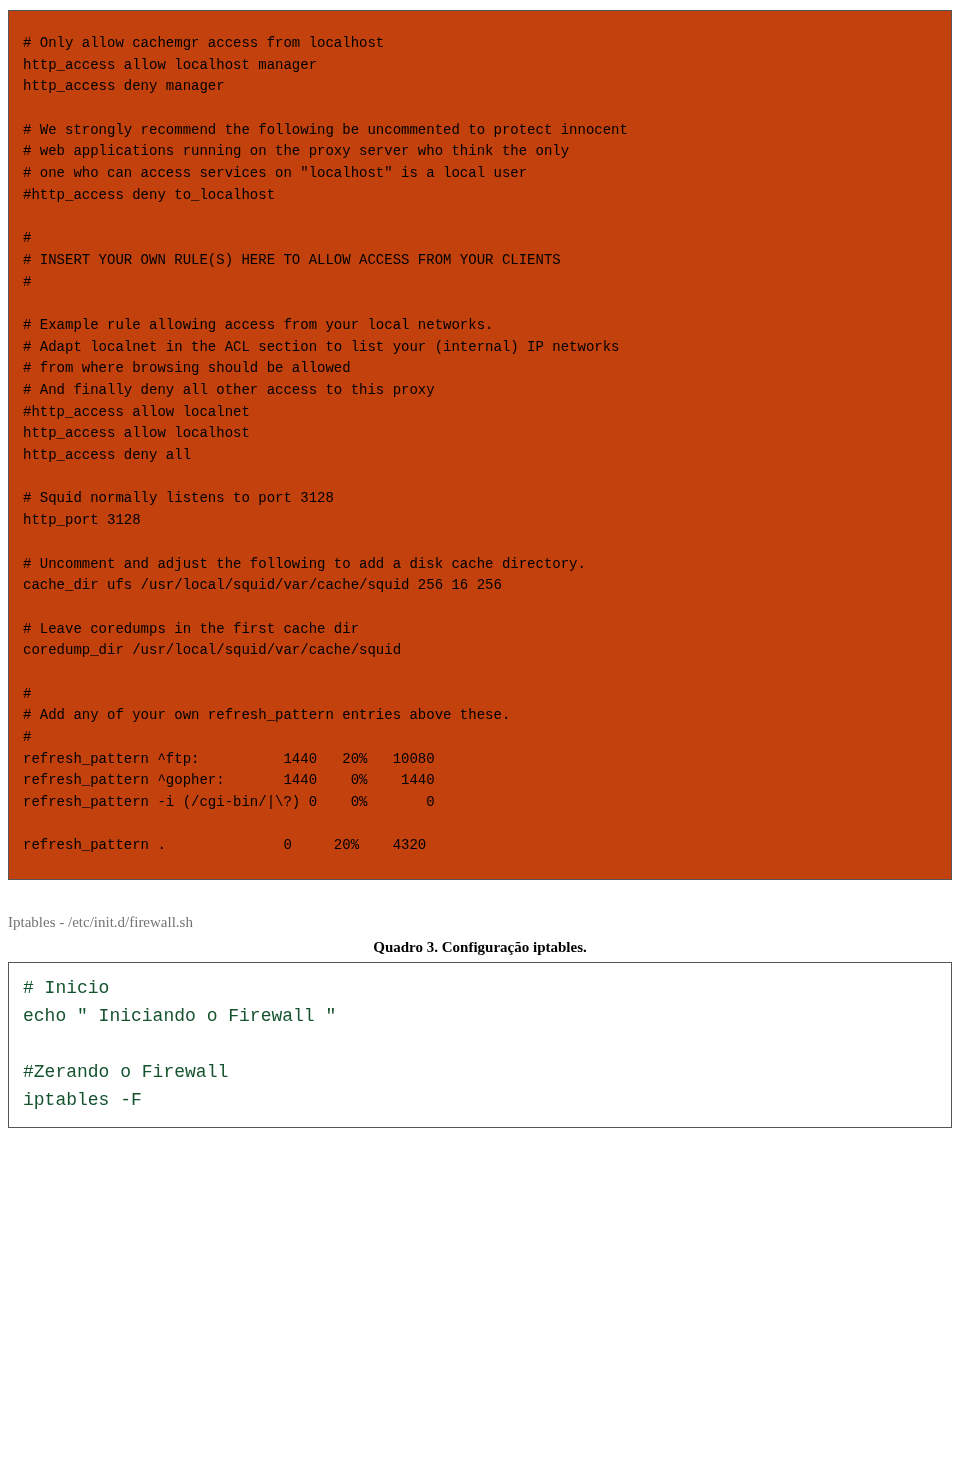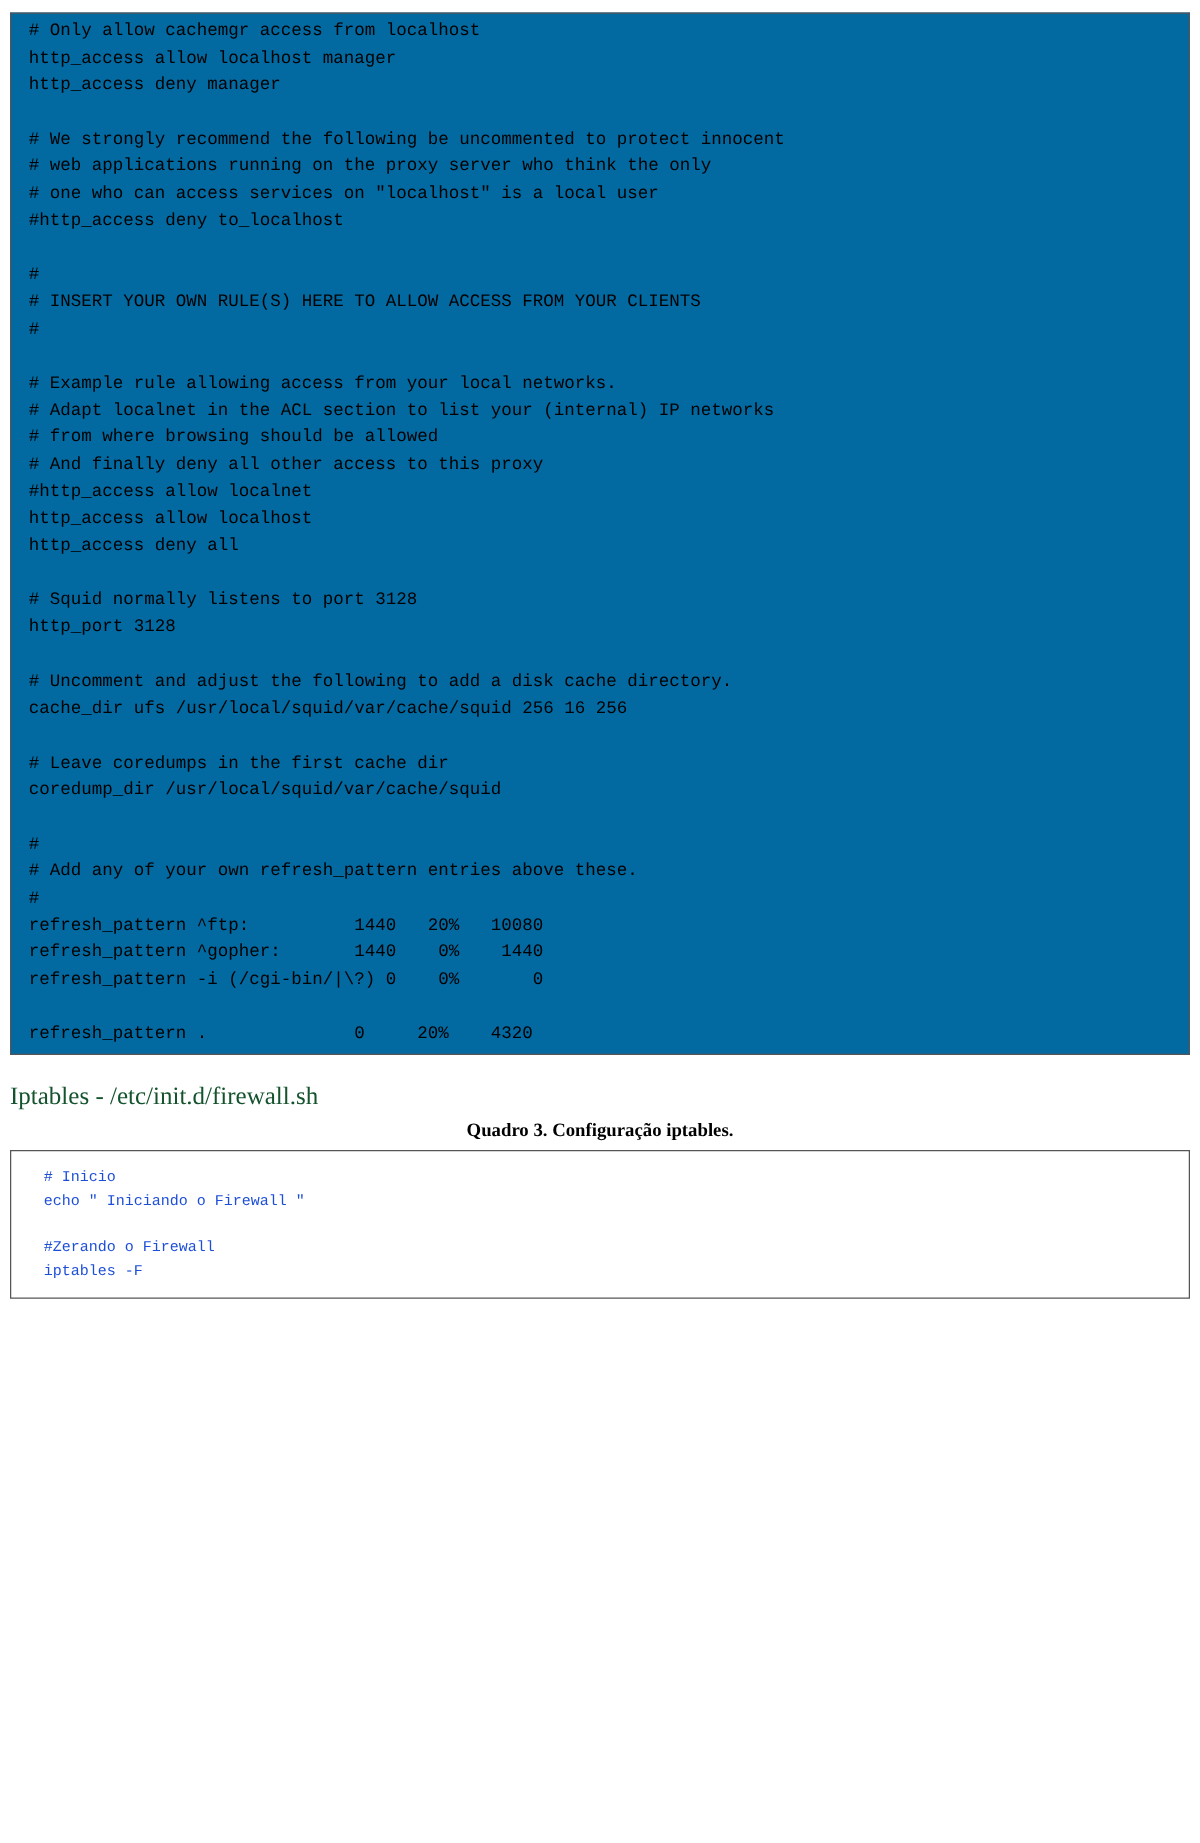--- a/index.html
+++ b/index.html
@@ -13,54 +13,54 @@
       font-family: 'Times New Roman', Times, serif;
       font-size: 15px;
       color: #000000;
       width: 960px;
       min-height: 1474px;
     }
 
     .code-block {
       border: 1px solid #555;
       margin: 10px 8px;
-      padding: 4px 14px;
+      padding: 22px 14px;
       font-family: 'Courier New', Courier, monospace;
       font-size: 14px;
       line-height: 1.55;
       white-space: pre-wrap;
-      background: #0369a1;
+      background: #c2410c;
       color: #000;
     }
 
     .section-label {
       font-family: 'Times New Roman', Times, serif;
-      font-size: 20px;
-      margin: 22px 8px 4px 8px;
-      color: #14532d;
+      font-size: 15px;
+      margin: 34px 8px 4px 8px;
+      color: #737373;
     }
 
     .caption {
       text-align: center;
       font-family: 'Times New Roman', Times, serif;
       font-size: 15px;
       font-weight: bold;
       margin: 8px 8px 6px 8px;
     }
 
     .code-block-2 {
       border: 1px solid #555;
       margin: 4px 8px 10px 8px;
-      padding: 12px 26px;
+      padding: 12px 14px;
       font-family: 'Courier New', Courier, monospace;
-      font-size: 12px;
+      font-size: 18px;
       line-height: 1.55;
       white-space: pre-wrap;
       background: #fff;
-      color: #1d4ed8;
+      color: #14532d;
     }
   </style>
 </head>
 <body>
 
 <div class="code-block"># Only allow cachemgr access from localhost
 http_access allow localhost manager
 http_access deny manager
 
 # We strongly recommend the following be uncommented to protect innocent

